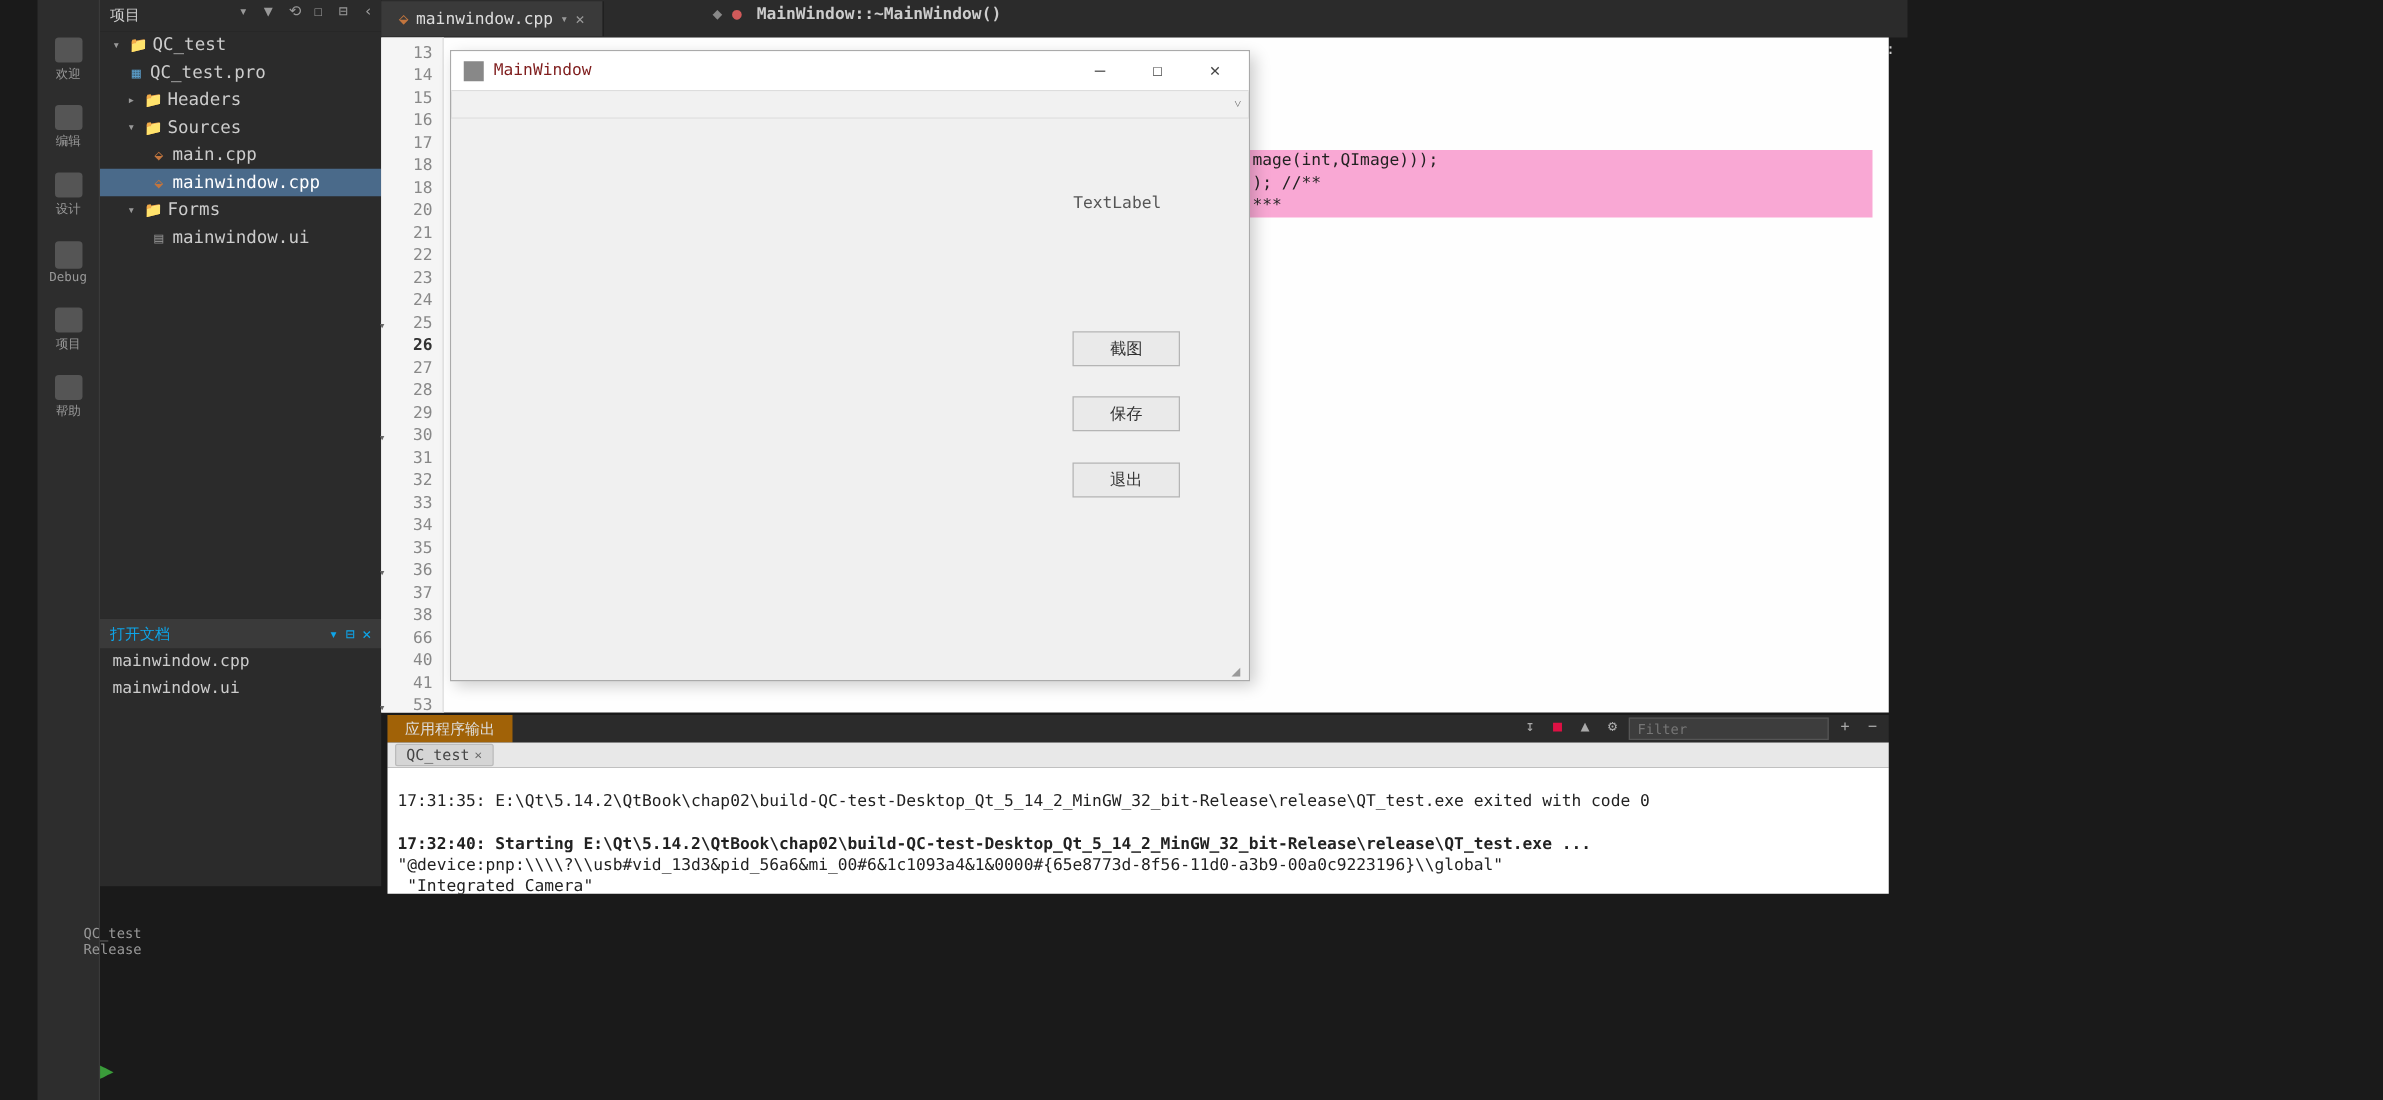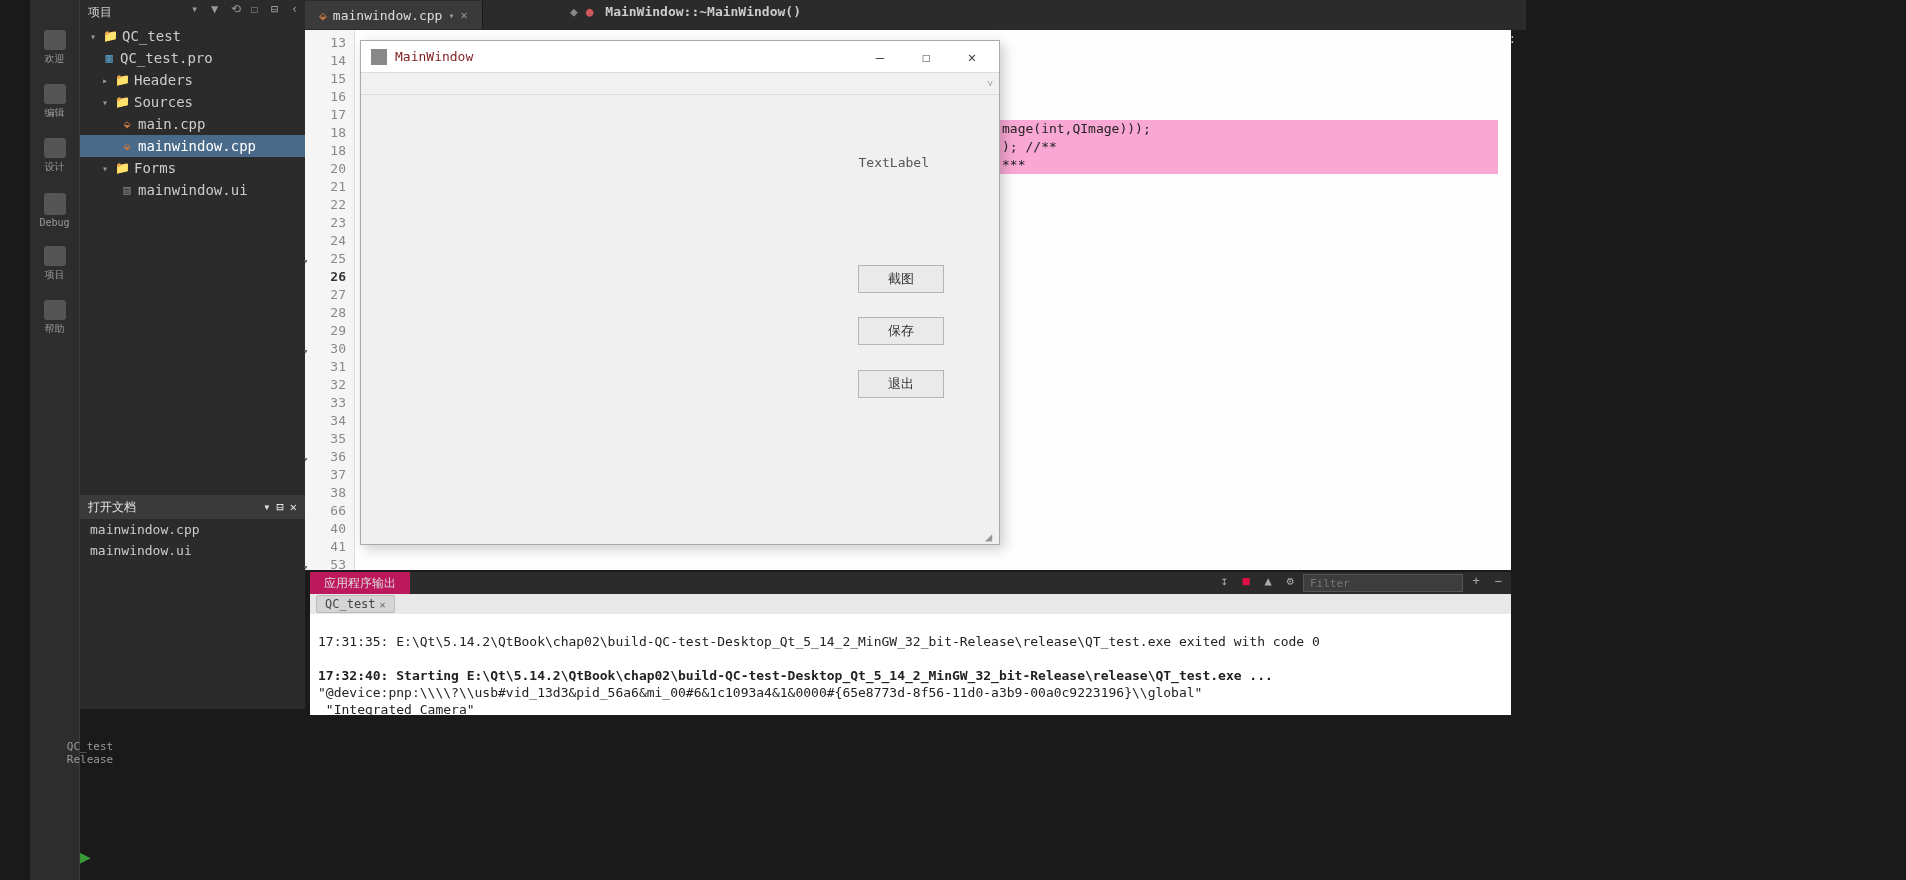--- a/index.html
+++ b/index.html
@@ -22,21 +22,21 @@
     .tree-indent-1 { padding-left: 22px; }
     .tree-indent-2 { padding-left: 40px; }
     .tree-caret { display: inline-block; width: 10px; font-size: 10px; color: #999; }
     .tree-icon { width: 14px; height: 14px; display: inline-flex; align-items: center; justify-content: center; font-size: 12px; }
     .folder-icon { color: #d9a94f; }
     .file-icon { color: #888; }
     .cpp-icon { color: #c2753e; }
     .pro-icon { color: #5a9dc9; }
 
     
-    .open-docs-header { position: absolute; left: 80px; top: 495px; width: 225px; height: 24px; background: #3a3a3a; color: #e5e5e5; font-size: 12px; padding: 3px 8px; display: flex; align-items: center; justify-content: space-between; }
+    .open-docs-header { position: absolute; left: 80px; top: 495px; width: 225px; height: 24px; background: #3a3a3a; color: #0ea5e9; font-size: 12px; padding: 3px 8px; display: flex; align-items: center; justify-content: space-between; }
     .open-docs-list { position: absolute; left: 80px; top: 519px; width: 225px; height: 190px; background: #2b2b2b; color: #ccc; font-size: 13px; }
     .open-doc { padding: 3px 10px; cursor: pointer; }
 
     
     .kit-selector { position: absolute; left: 60px; bottom: 90px; width: 60px; height: 50px; color: #999; font-size: 11px; text-align: center; }
     .run-controls { position: absolute; left: 80px; bottom: 10px; display: flex; flex-direction: column; gap: 8px; }
     .run-btn { width: 24px; height: 24px; color: #3a9b3a; font-size: 18px; }
 
     
     .editor-tabs { position: absolute; left: 305px; top: 0; right: 380px; height: 30px; background: #2b2b2b; display: flex; align-items: center; }
@@ -71,21 +71,21 @@
     .qt-body { height: calc(100% - 54px); background: #f0f0f0; position: relative; }
     .qt-textlabel { position: absolute; right: 70px; top: 60px; font-size: 13px; color: #555; }
     .qt-btn { position: absolute; right: 55px; width: 86px; height: 28px; background: #eaeaea; border: 1px solid #b5b5b5; font-size: 13px; color: #333; cursor: pointer; }
     .qt-btn1 { top: 170px; }
     .qt-btn2 { top: 222px; }
     .qt-btn3 { top: 275px; }
     .qt-resize { position: absolute; right: 2px; bottom: 2px; width: 12px; height: 12px; color: #999; font-size: 12px; }
 
     
     .output-tabs { position: absolute; left: 310px; top: 572px; right: 395px; height: 22px; background: #2b2b2b; display: flex; align-items: center; }
-    .out-tab { padding: 2px 14px; color: #ddd; font-size: 12px; background: #be185d; height: 22px; display: flex; align-items: center; }
+    .out-tab { padding: 2px 14px; color: #ddd; font-size: 12px; background: #a16207; height: 22px; display: flex; align-items: center; }
     .out-tools { margin-left: auto; display: flex; gap: 4px; padding-right: 4px; align-items: center; }
     .out-tool { width: 18px; height: 18px; color: #aaa; font-size: 12px; text-align: center; }
     .out-filter { width: 160px; height: 18px; background: #3d3d3d; border: 1px solid #555; color: #aaa; font-size: 11px; padding: 0 6px; }
     .output-subtabs { position: absolute; left: 310px; top: 594px; right: 395px; height: 20px; background: #e8e8e8; display: flex; align-items: center; padding-left: 6px; gap: 6px; }
     .out-subtab { font-size: 12px; color: #444; padding: 1px 8px; background: #d5d5d5; border: 1px solid #bbb; border-radius: 2px; display: flex; align-items: center; gap: 4px; }
     .out-subclose { font-size: 10px; color: #666; }
     .output-body { position: absolute; left: 310px; top: 614px; right: 395px; bottom: 165px; background: #fff; color: #222; font-family: Consolas, monospace; font-size: 13px; padding: 2px 8px; line-height: 17px; white-space: pre-wrap; overflow: hidden; }
   </style>
 </head>
 <body>

